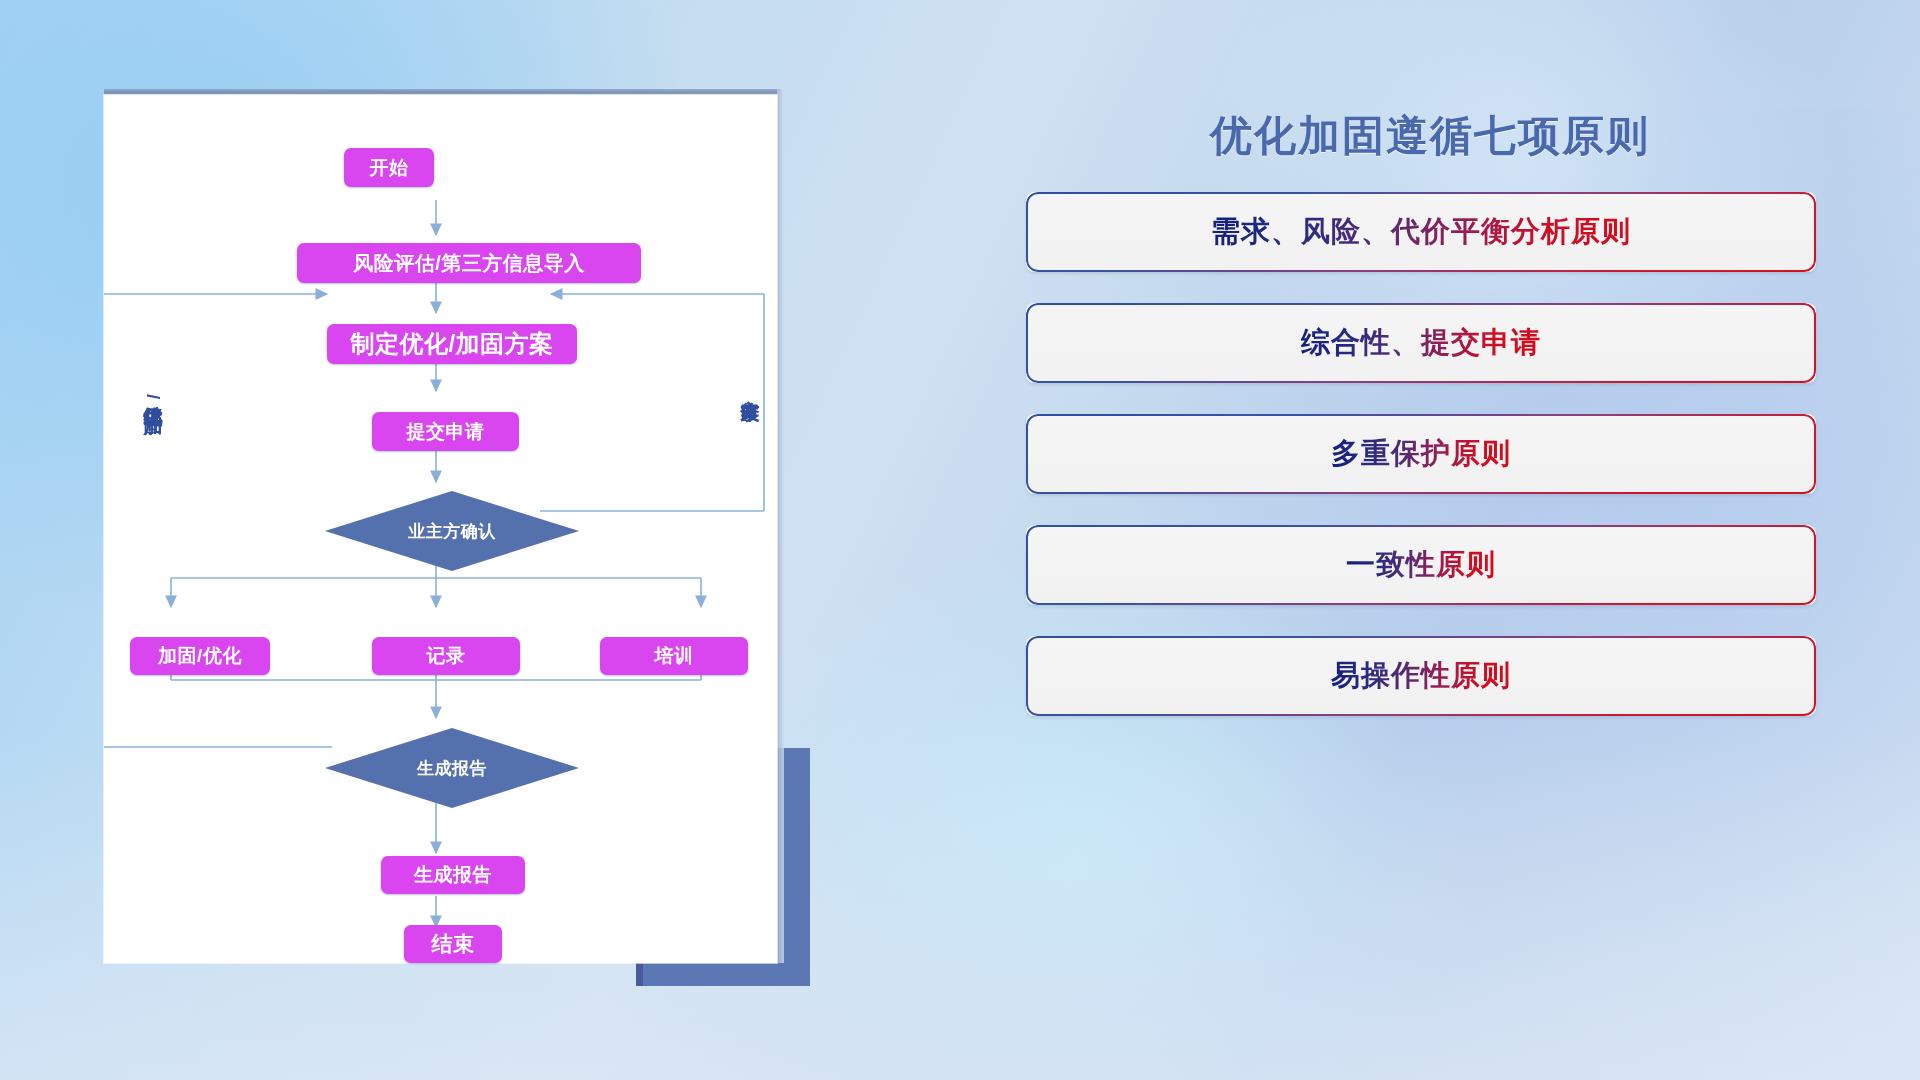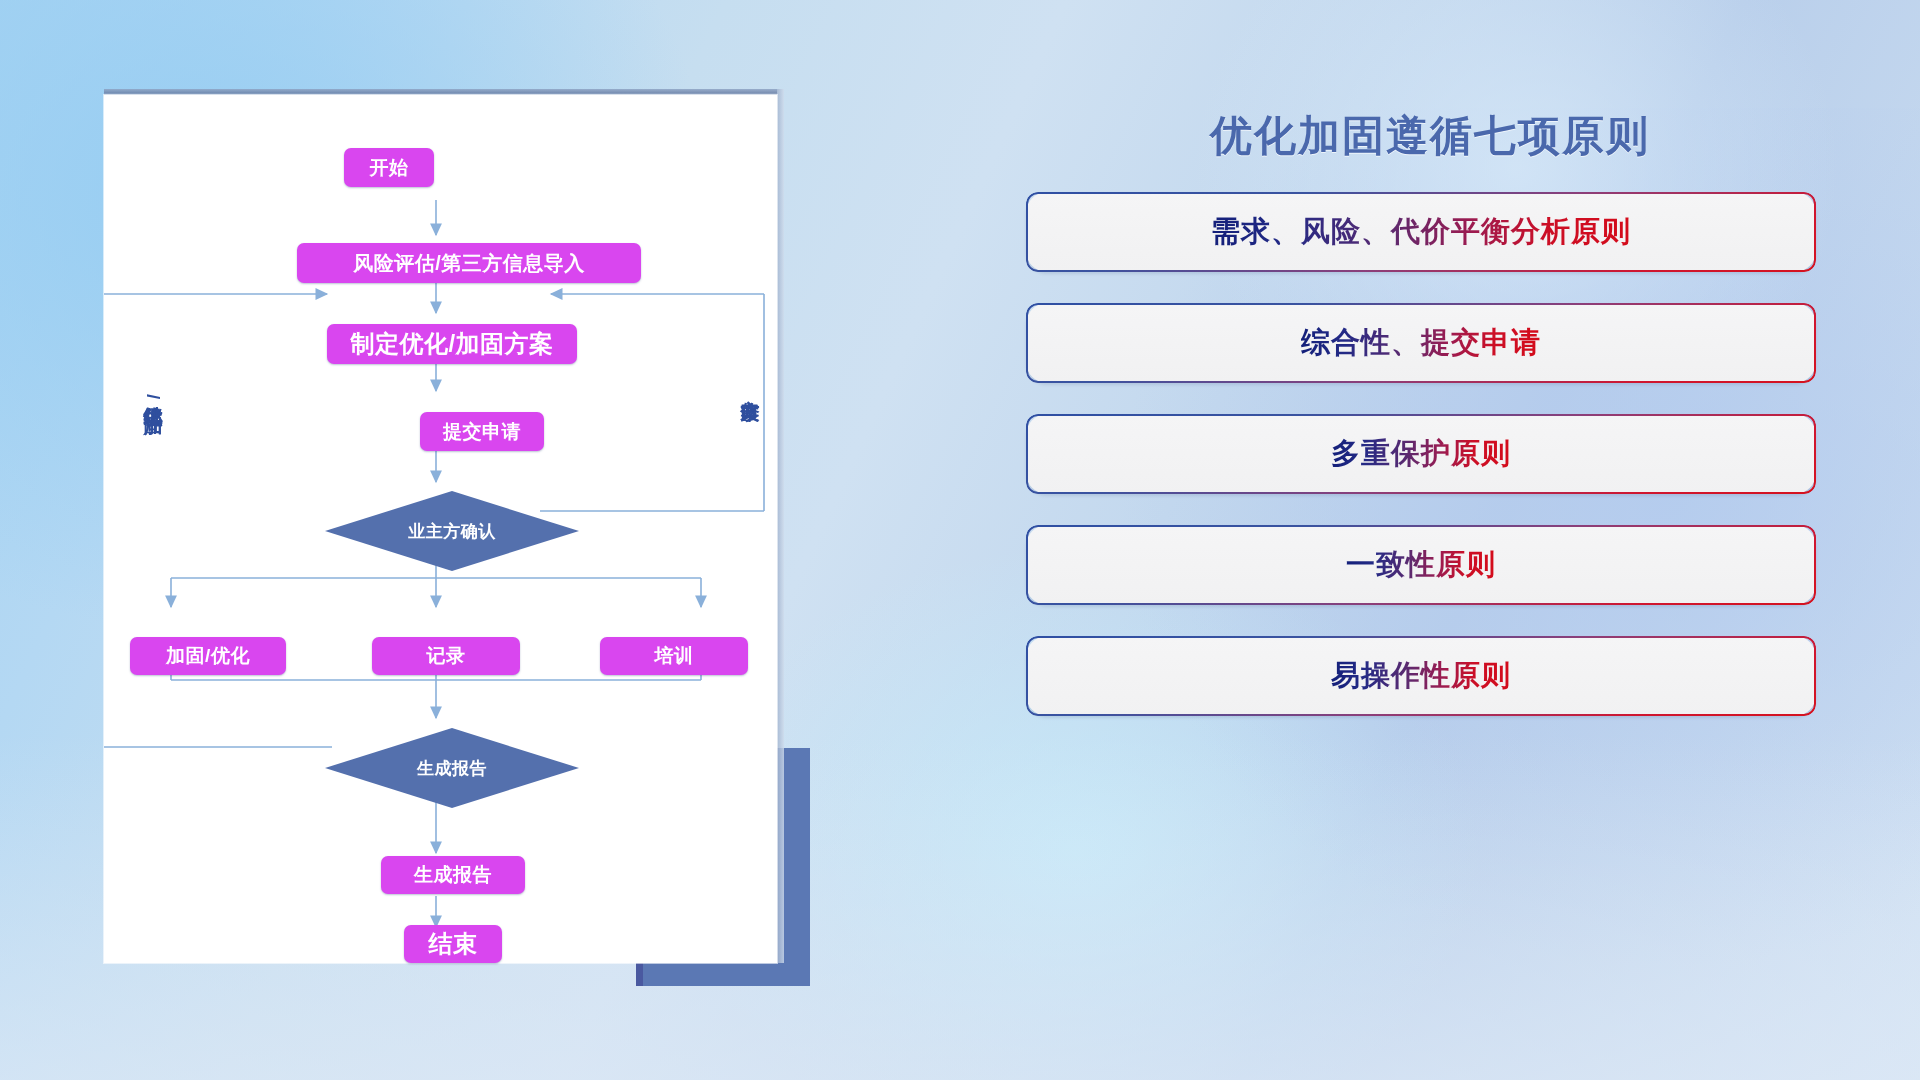--- a/index.html
+++ b/index.html
@@ -49,21 +49,21 @@
   .vlabel{position:absolute;color:#2f4f9e;font-weight:bold;
     writing-mode:vertical-rl;text-orientation:upright;letter-spacing:1px;}
   .vlabel.slash{text-orientation:mixed;}
 
   
   #right-panel{position:absolute;left:1020px;top:80px;width:810px;height:940px;}
   #panel-title{position:absolute;left:130px;top:28px;width:560px;text-align:center;
     font-size:42px;font-weight:bold;color:#4a68ac;letter-spacing:2px;
     text-shadow:0 1px 0 rgba(255,255,255,.65);}
   #card-list{position:absolute;left:6px;top:112px;width:790px;}
-  .p-card{position:relative;height:80px;margin-bottom:31px;border-radius:21px;
+  .p-card{position:relative;height:80px;margin-bottom:31px;border-radius:8px;
     background:linear-gradient(180deg,#f5f5f6 0%,#f1f1f2 100%);
     display:flex;align-items:center;justify-content:center;
     box-shadow:0 2px 3px rgba(90,110,150,.18);}
   .p-card::before{content:"";position:absolute;inset:0;border-radius:12px;padding:2px;
     background:linear-gradient(160deg,#2f4fa3 0%,#3a53a0 28%,#8b3f7a 55%,#cf1630 82%,#d5121f 100%);
     -webkit-mask:linear-gradient(#000 0 0) content-box,linear-gradient(#000 0 0);
     -webkit-mask-composite:xor;mask-composite:exclude;pointer-events:none;}
   .p-card-text{position:relative;z-index:2;font-size:29px;font-weight:bold;letter-spacing:1px;
     background:linear-gradient(90deg,#14207a 0%,#232a86 18%,#5a2a70 42%,#9c1b50 62%,#cc0f26 80%,#d40b1a 100%);
     -webkit-background-clip:text;background-clip:text;color:transparent;
@@ -131,51 +131,51 @@
 </div>
 
 <div class="node" style="left:297px;top:243px;width:344px;height:40px;font-size:20px;">
   <span>风险评估/第三方信息导入</span>
 </div>
 
 <div class="node" style="left:327px;top:324px;width:250px;height:40px;font-size:24px;">
   <span>制定优化/加固方案</span>
 </div>
 
-<div class="node" style="left:372px;top:412px;width:124px;height:39px;font-size:19px;margin-left:48px;">
+<div class="node" style="left:372px;top:412px;width:147px;height:39px;font-size:19px;">
   <span>提交申请</span>
 </div>
 
 <div class="node diamond" style="left:325px;top:491px;width:254px;height:80px;">
   <div class="diamond-shape"></div>
   <span class="diamond-label" style="font-size:17px;">业主方确认</span>
 </div>
 
-<div class="node" style="left:130px;top:637px;width:156px;height:38px;font-size:19px;">
+<div class="node" style="left:130px;top:637px;width:140px;height:38px;font-size:19px;">
   <span>加固/优化</span>
 </div>
 
 <div class="node" style="left:372px;top:637px;width:148px;height:38px;font-size:19px;">
   <span>记录</span>
 </div>
 
 <div class="node" style="left:600px;top:637px;width:148px;height:38px;font-size:19px;">
   <span>培训</span>
 </div>
 
 <div class="node diamond" style="left:325px;top:728px;width:254px;height:80px;">
   <div class="diamond-shape"></div>
   <span class="diamond-label" style="font-size:17px;">生成报告</span>
 </div>
 
 <div class="node" style="left:381px;top:856px;width:144px;height:38px;font-size:19px;">
   <span>生成报告</span>
 </div>
 
-<div class="node" style="left:404px;top:925px;width:98px;height:38px;font-size:24px;">
+<div class="node" style="left:404px;top:925px;width:98px;height:38px;font-size:21px;">
   <span>结束</span>
 </div>
 
 <div class="vlabel slash" style="left:140px;top:390px;height:160px;font-size:19px;">继续优化/加固</div>
 
 <div class="vlabel" style="left:737px;top:385px;height:120px;font-size:19px;">方案修改</div>
 
 <div id="right-panel">
 
   <div id="panel-title">优化加固遵循七项原则</div>

